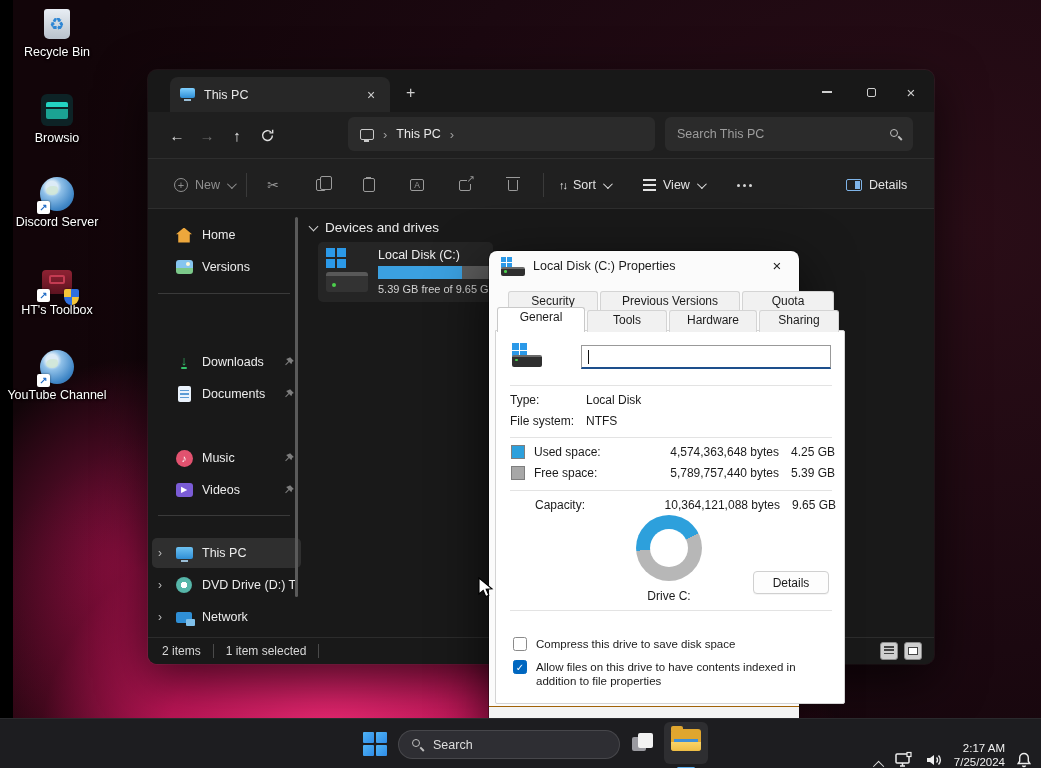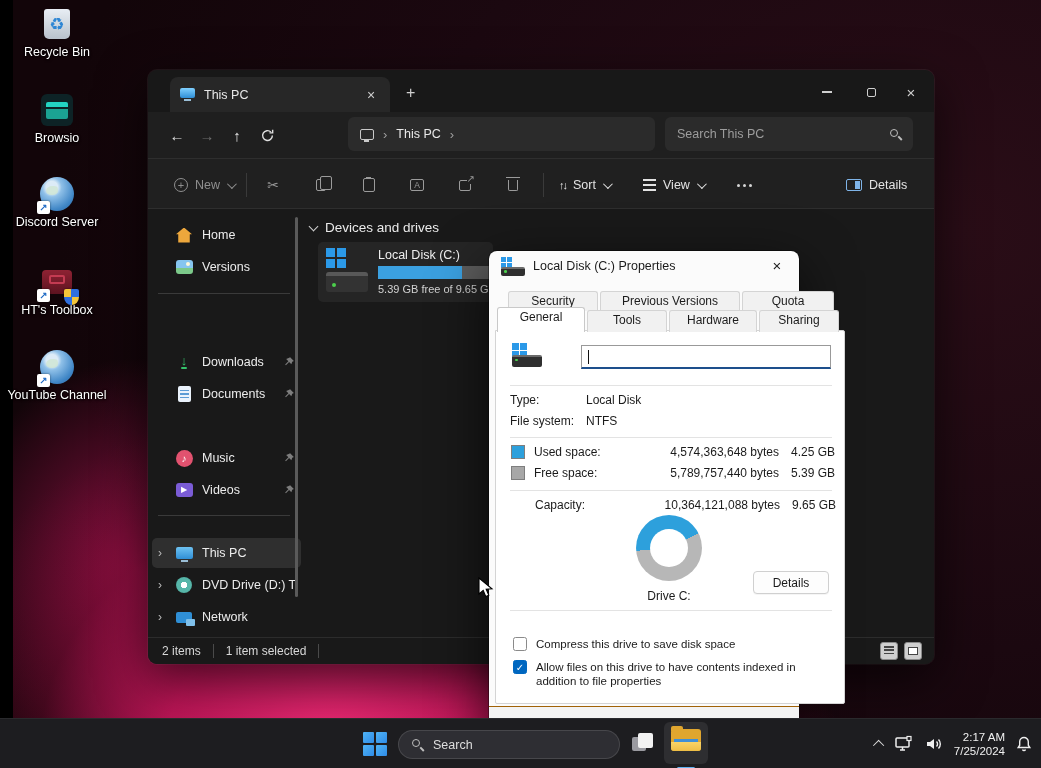--- a/index.html
+++ b/index.html
@@ -165,21 +165,21 @@
   .taskview{left:630px;top:13px;width:26px;height:24px;position:relative;}
   .taskview .back{position:absolute;left:2px;top:5px;width:14px;height:14px;background:#9a9aa0;border-radius:2px;}
   .taskview .front{position:absolute;left:8px;top:1px;width:15px;height:15px;background:#f2f2f2;border-radius:2px;}
   .tb-exp{left:664px;top:722px;width:44px;height:42px;background:rgba(255,255,255,.08);border-radius:6px;}
   .folder{position:absolute;left:7px;top:7px;width:30px;height:24px;}
   .folder .fback{position:absolute;left:0;top:0;width:30px;height:22px;border-radius:3px;background:#e0a62f;}
   .folder .fback:before{content:"";position:absolute;left:0;top:-3px;width:12px;height:5px;border-radius:2px 2px 0 0;background:#e0a62f;}
   .folder .fblue{position:absolute;left:3px;top:10px;width:24px;height:9px;background:#3f8fd6;}
   .folder .ffront{position:absolute;left:0;top:13px;width:30px;height:9px;border-radius:0 0 3px 3px;background:linear-gradient(#f8d468,#eebd45);}
   .run-pill{position:absolute;left:13px;bottom:-6px;width:18px;height:3px;border-radius:2px;background:#5fb2f2;}
-  .tray{position:absolute;right:8px;top:0;height:50px;display:flex;align-items:center;gap:10px;color:#eee;}
+  .tray{position:absolute;right:8px;top:0;height:50px;display:flex;align-items:flex-end;gap:10px;color:#eee;}
   .chev-up{width:8px;height:8px;border-left:1.6px solid #ddd;border-top:1.6px solid #ddd;transform:rotate(45deg) translateY(2px);}
   .clock{text-align:right;font-size:11.5px;line-height:14px;color:#f0f0f0;}
   svg.tico{display:block;}
 </style>
 </head>
 <body>
 
 <div class="screen">
   <div class="abs edge-bar"></div>
 

